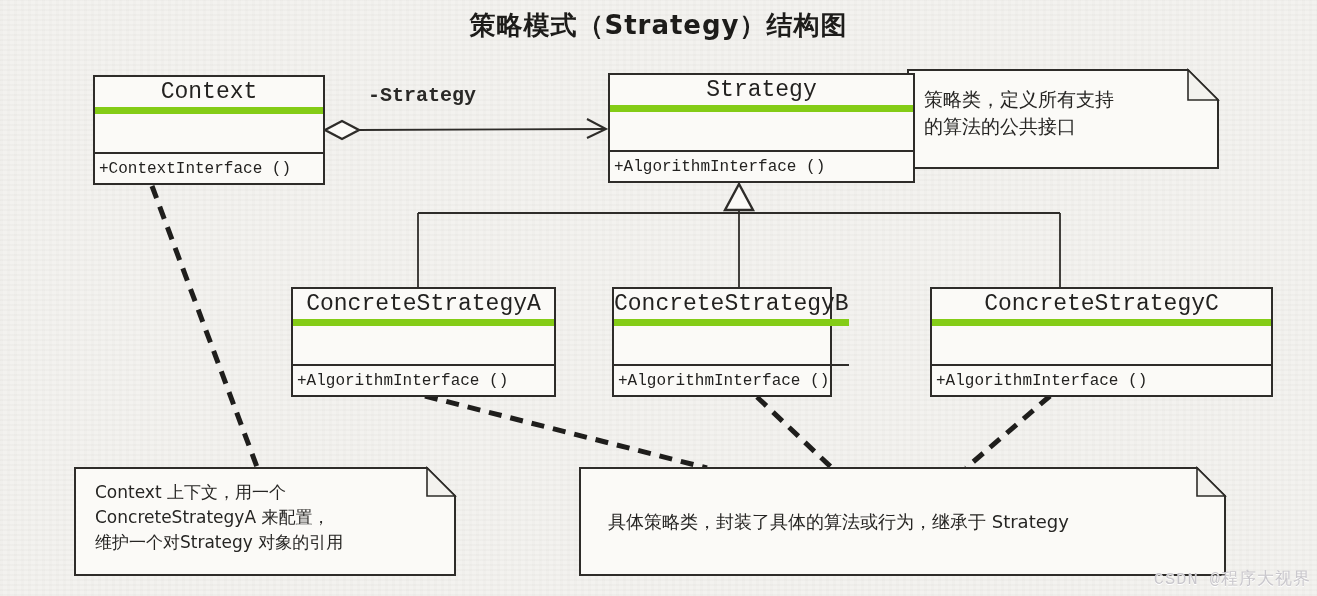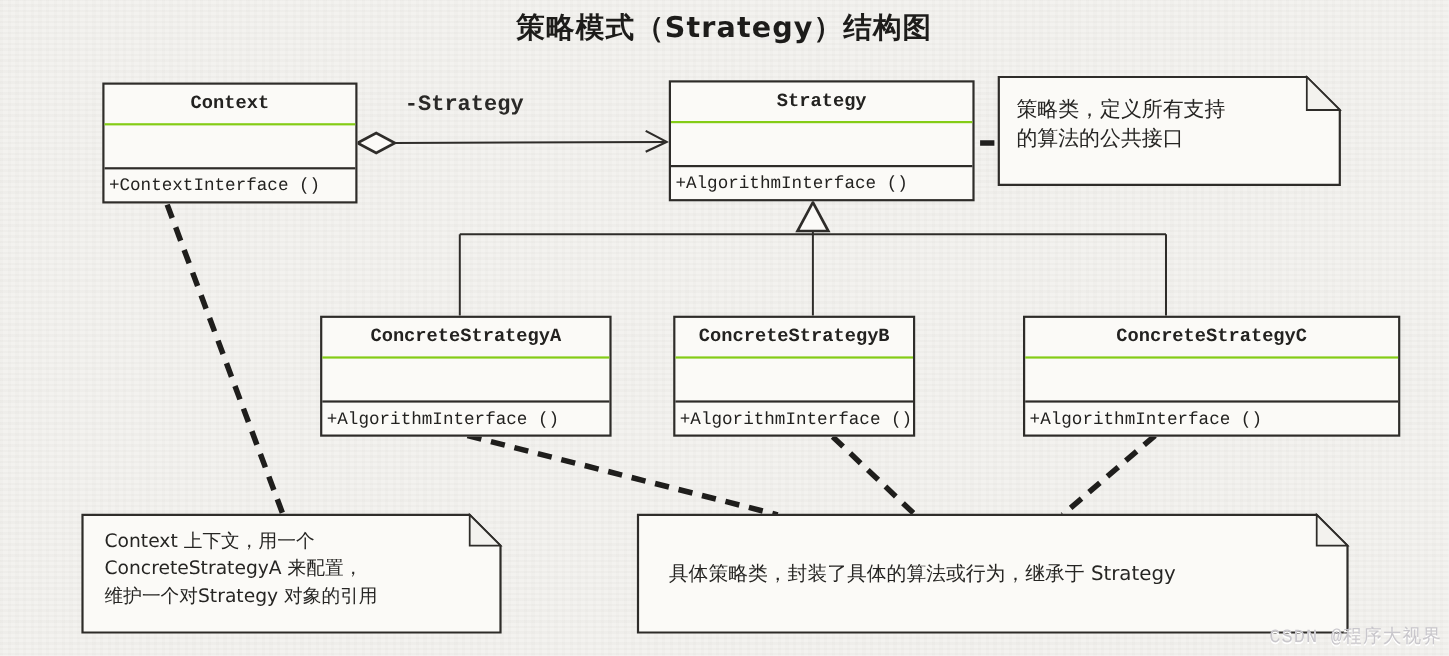--- a/index.html
+++ b/index.html
@@ -22,21 +22,21 @@
   }
   svg.layer{position:absolute;left:0;top:0;}
   .uml-class{
     position:absolute;height:110px;
     border:2px solid #2e2c29;background:#fbfaf7;
     display:grid;grid-template-rows:37px 40px 1fr;
     box-sizing:border-box;
   }
   .uml-title{
     display:flex;align-items:center;justify-content:center;
-    font-weight:bold;font-size:17px;border-bottom:2px solid #84cc16;
+    font-weight:normal;font-size:23px;border-bottom:7px solid #84cc16;
   }
   .uml-attrs{border-bottom:2px solid #2e2c29;}
   .uml-method{
     display:flex;align-items:center;
     padding-left:4px;font-size:16px;white-space:nowrap;
   }
   .assoc-label{
     position:absolute;left:368px;top:84px;
     font-size:20px;font-weight:bold;color:#2a2927;
   }
@@ -98,21 +98,21 @@
   </svg>
 
   <div class="assoc-label">-Strategy</div>
 
   <div class="uml-class" style="left:93px;top:75px;width:232px;">
     <div class="uml-title">Context</div>
     <div class="uml-attrs"></div>
     <div class="uml-method">+ContextInterface ()</div>
   </div>
 
-  <div class="uml-class" style="left:608px;top:73px;width:278px;">
+  <div class="uml-class" style="left:608px;top:73px;width:307px;">
     <div class="uml-title">Strategy</div>
     <div class="uml-attrs"></div>
     <div class="uml-method">+AlgorithmInterface ()</div>
   </div>
 
   <div class="uml-class" style="left:291px;top:287px;width:265px;">
     <div class="uml-title">ConcreteStrategyA</div>
     <div class="uml-attrs"></div>
     <div class="uml-method">+AlgorithmInterface ()</div>
   </div>

